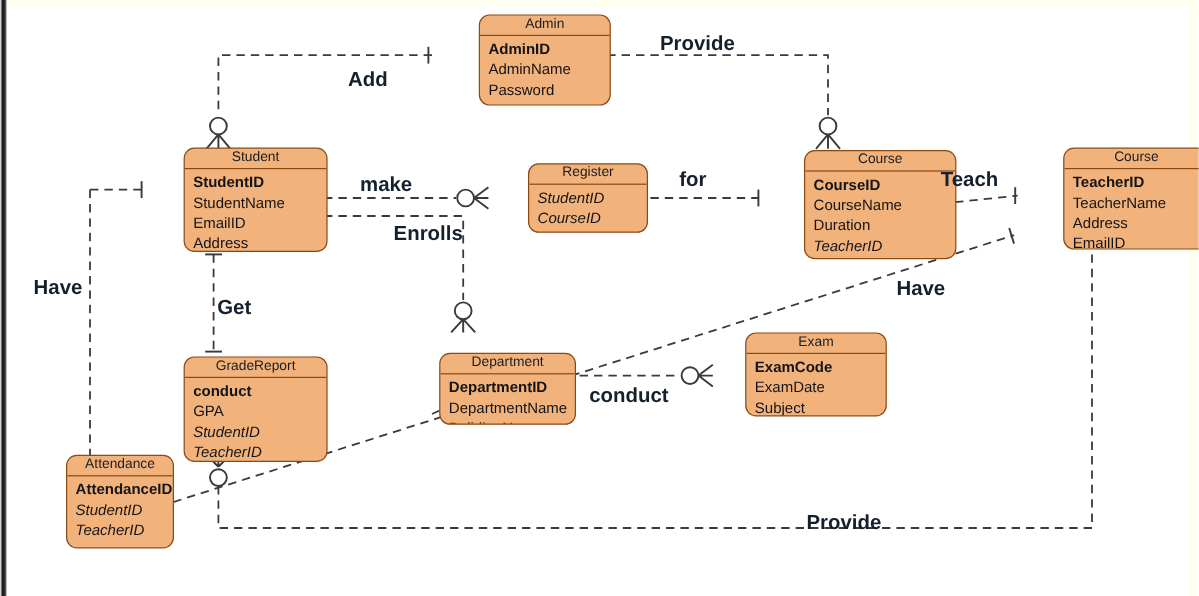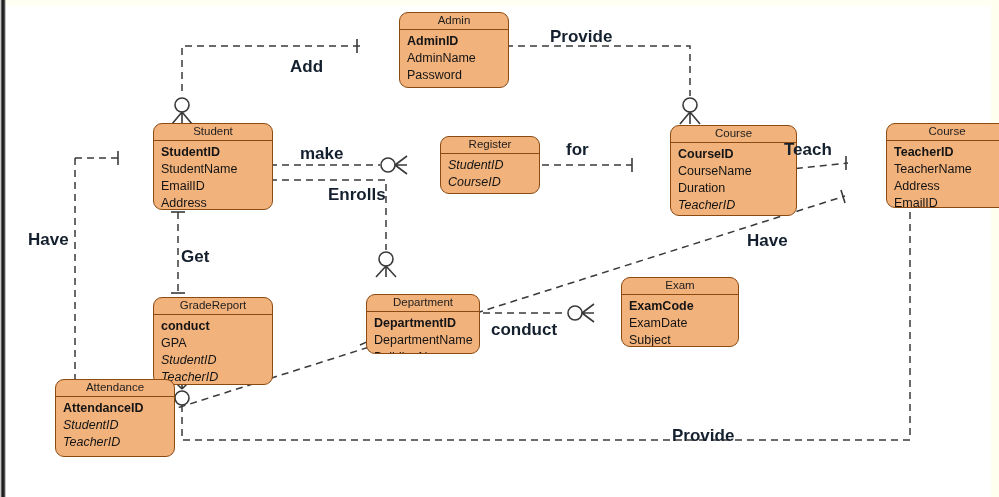--- a/index.html
+++ b/index.html
@@ -250,21 +250,21 @@
 
   <div class="entity" style="left:588px; top:277px; width:118px; height:70px;">
     <div class="ent-title">Exam</div>
     <div class="ent-attrs">
       <div class="attr pk">ExamCode</div>
       <div class="attr">ExamDate</div>
       <div class="attr">Subject</div>
     </div>
   </div>
 
-  <div class="entity" style="left:22px; top:379px; width:120px; height:78px;">
+  <div class="entity" style="left:22px; top:379px; width:90px; height:78px;">
     <div class="ent-title">Attendance</div>
     <div class="ent-attrs">
       <div class="attr pk">AttendanceID</div>
       <div class="attr fk">StudentID</div>
       <div class="attr fk">TeacherID</div>
     </div>
   </div>
 
   <div class="rel-label" style="left:246px; top:57px;margin-left:44px;">Add</div>
   <div class="rel-label" style="left:550px; top:27px;">Provide</div>

